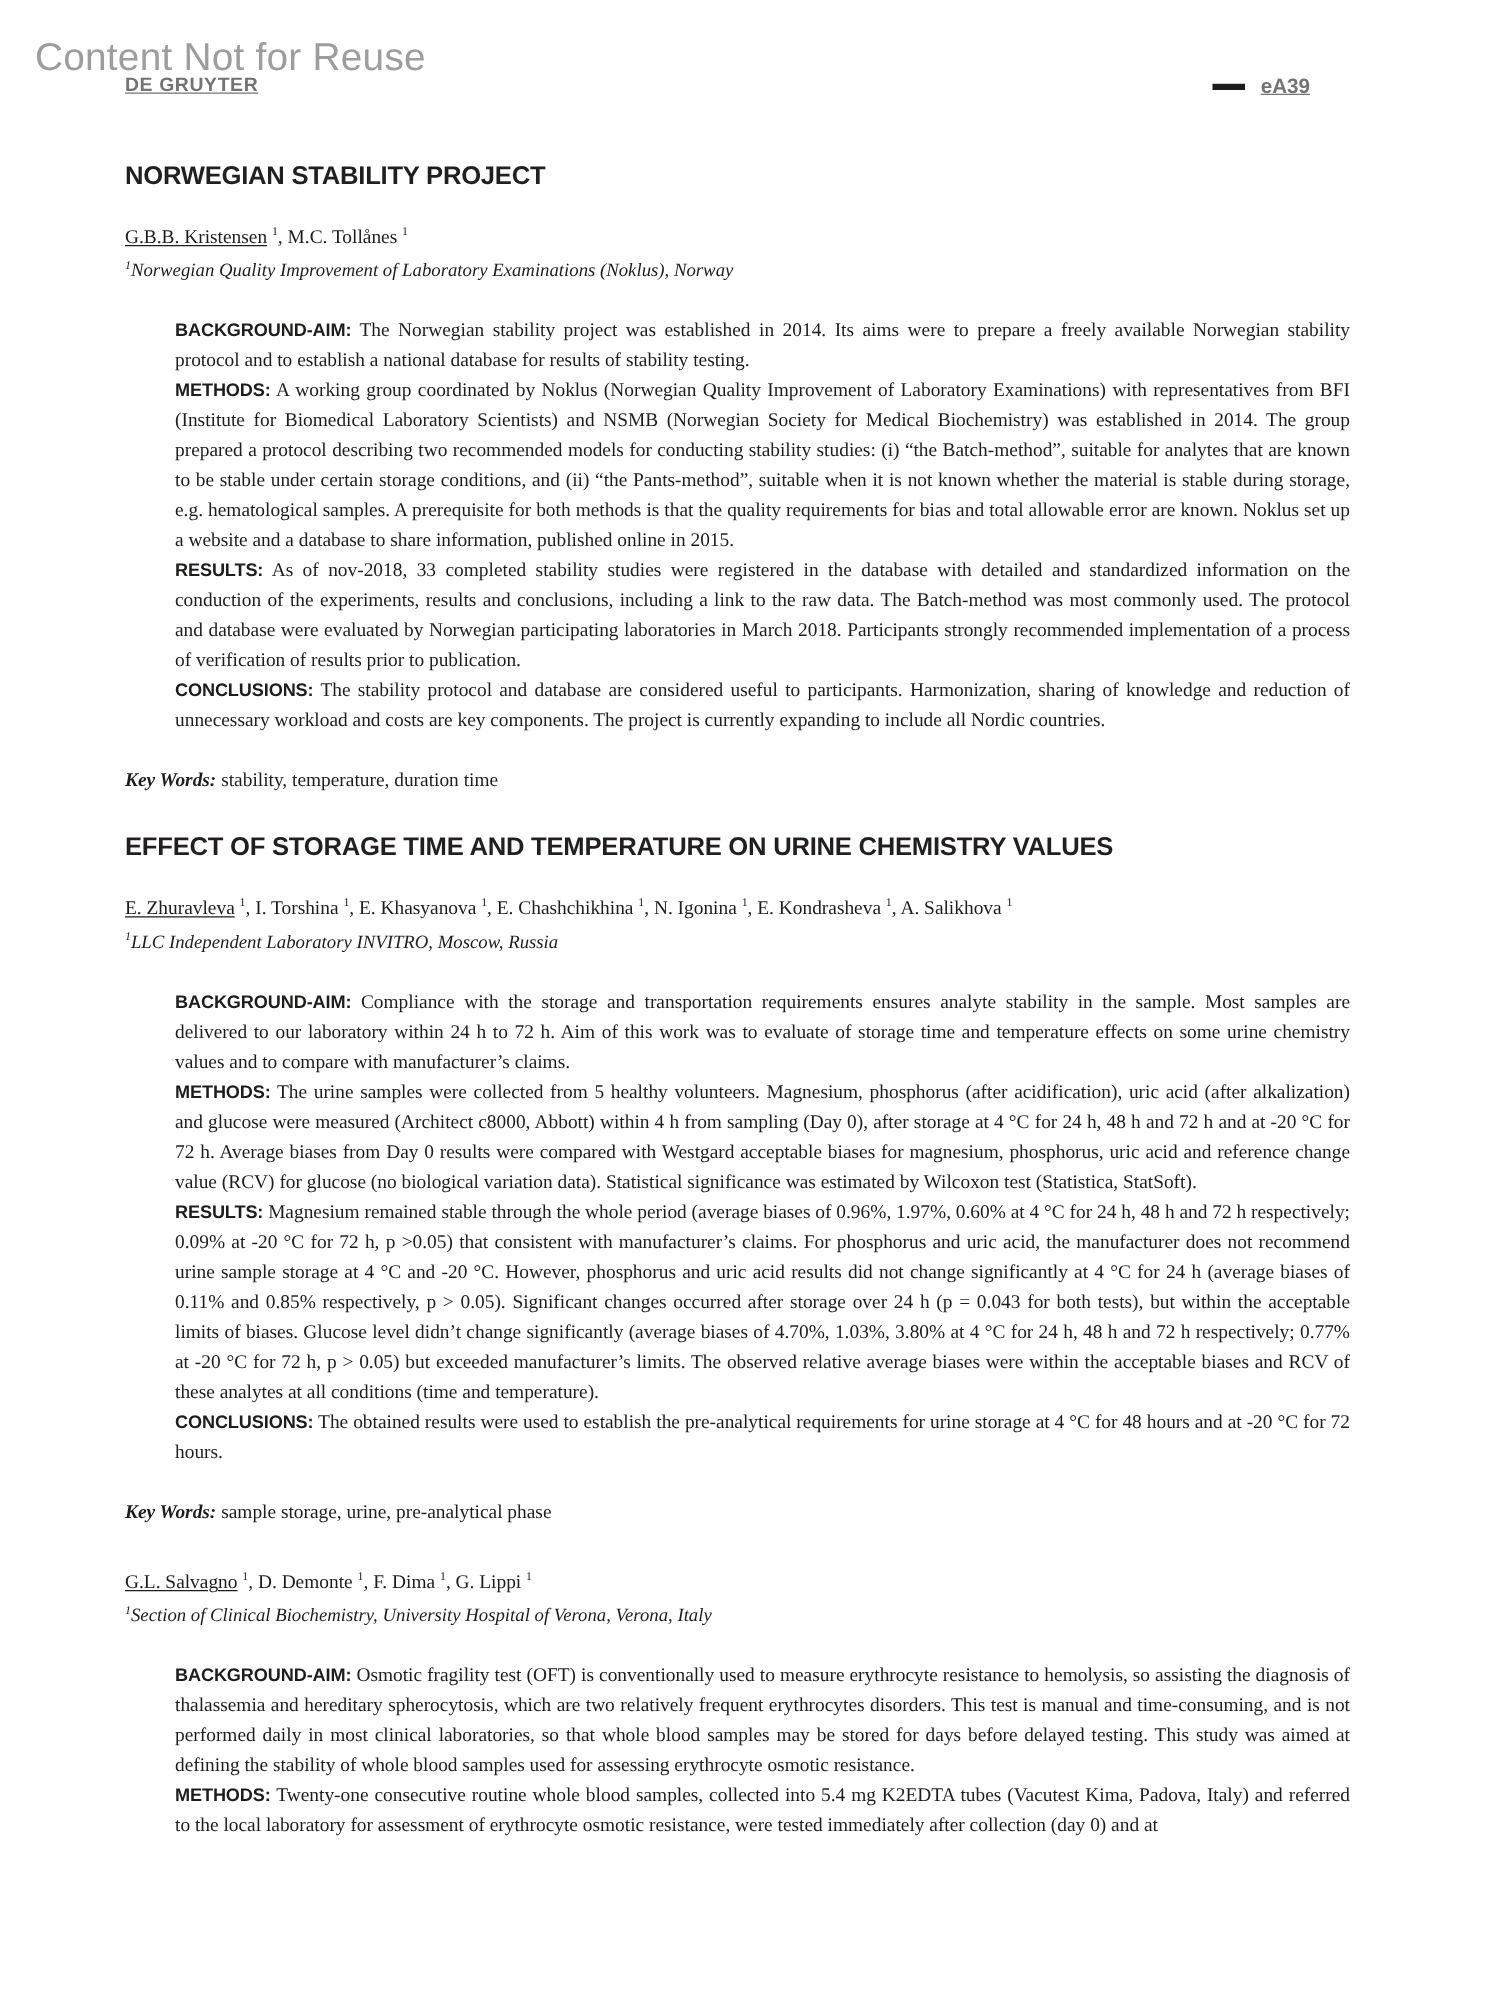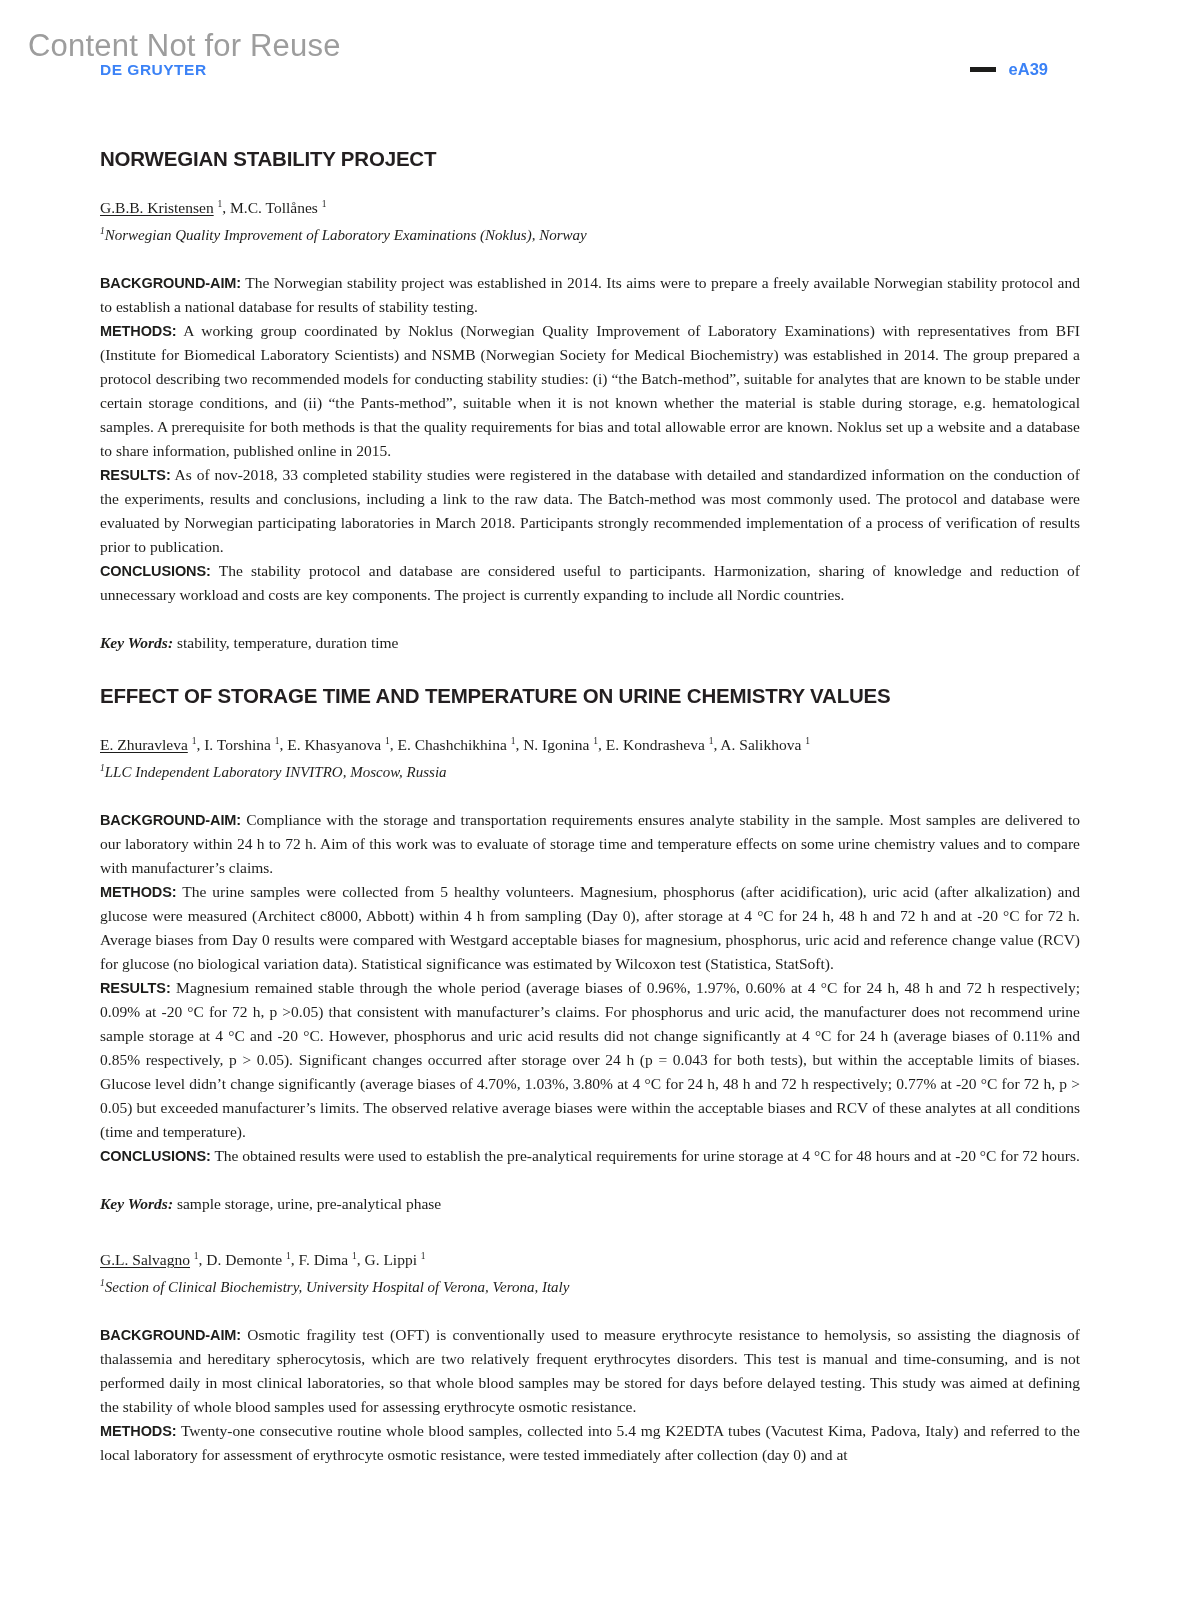--- a/index.html
+++ b/index.html
@@ -7,40 +7,40 @@
     position:relative;width:1196px;height:1601px;background:#ffffff;overflow:hidden;
     font-family:"Liberation Serif", serif;color:#1d1d1b;
   }
   .watermark{
     position:absolute;left:28px;top:28px;
     font-family:"Liberation Sans", sans-serif;
     font-size:31px;font-weight:400;color:#9d9d9d;letter-spacing:0.2px;
   }
   .header{
     position:absolute;left:100px;right:148px;top:60px;
-    display:flex;justify-content:space-between;align-items:center;
-    font-family:"Liberation Sans", sans-serif;color:#3b82f6;
+    display:flex;justify-content:space-between;
+    font-family:"Liberation Sans", sans-serif;color:#737373;text-decoration:underline;
   }
   .publisher{font-weight:700;font-size:15.5px;letter-spacing:0.5px;}
   .conf-group{display:flex;align-items:center;gap:13px;}
   .conf-text{font-size:14.5px;font-weight:700;letter-spacing:-0.1px;}
   .conf-dash{width:26px;height:5px;background:#1d1d1b;}
   .page-code{font-weight:700;font-size:16.5px;}
-  .content{position:absolute;left:100px;top:148px;width:980px;}
+  .content{position:absolute;left:100px;top:130px;width:980px;}
   .abstract + .abstract{margin-top:32px;}
   .abs-title{
     font-family:"Liberation Sans", sans-serif;font-weight:700;
     font-size:20.5px;line-height:22px;letter-spacing:-0.2px;color:#231f20;
     margin:0 0 24px 0;
   }
   .authors{font-size:15.5px;line-height:20px;margin:0 0 3px 0;}
   .authors sup,.affiliation sup{font-size:9.5px;}
   .authors .u{text-decoration:underline;text-underline-offset:2px;}
   .affiliation{font-style:italic;font-size:15px;line-height:20px;margin:0 0 26px 0;}
-  .abs-body{hyphens:auto;}
+  .abs-body{hyphens:auto;margin-left:40px;}
   .abs-par{
     margin:0;text-align:justify;font-size:15.5px;line-height:24px;color:#1d1d1b;
   }
   .par-label{
     font-family:"Liberation Sans", sans-serif;font-weight:700;font-size:14.5px;
     letter-spacing:-0.1px;
   }
   .keywords{margin:26px 0 0 0;font-size:15.5px;line-height:20px;}
   .kw-label{font-weight:700;font-style:italic;}
 </style>

